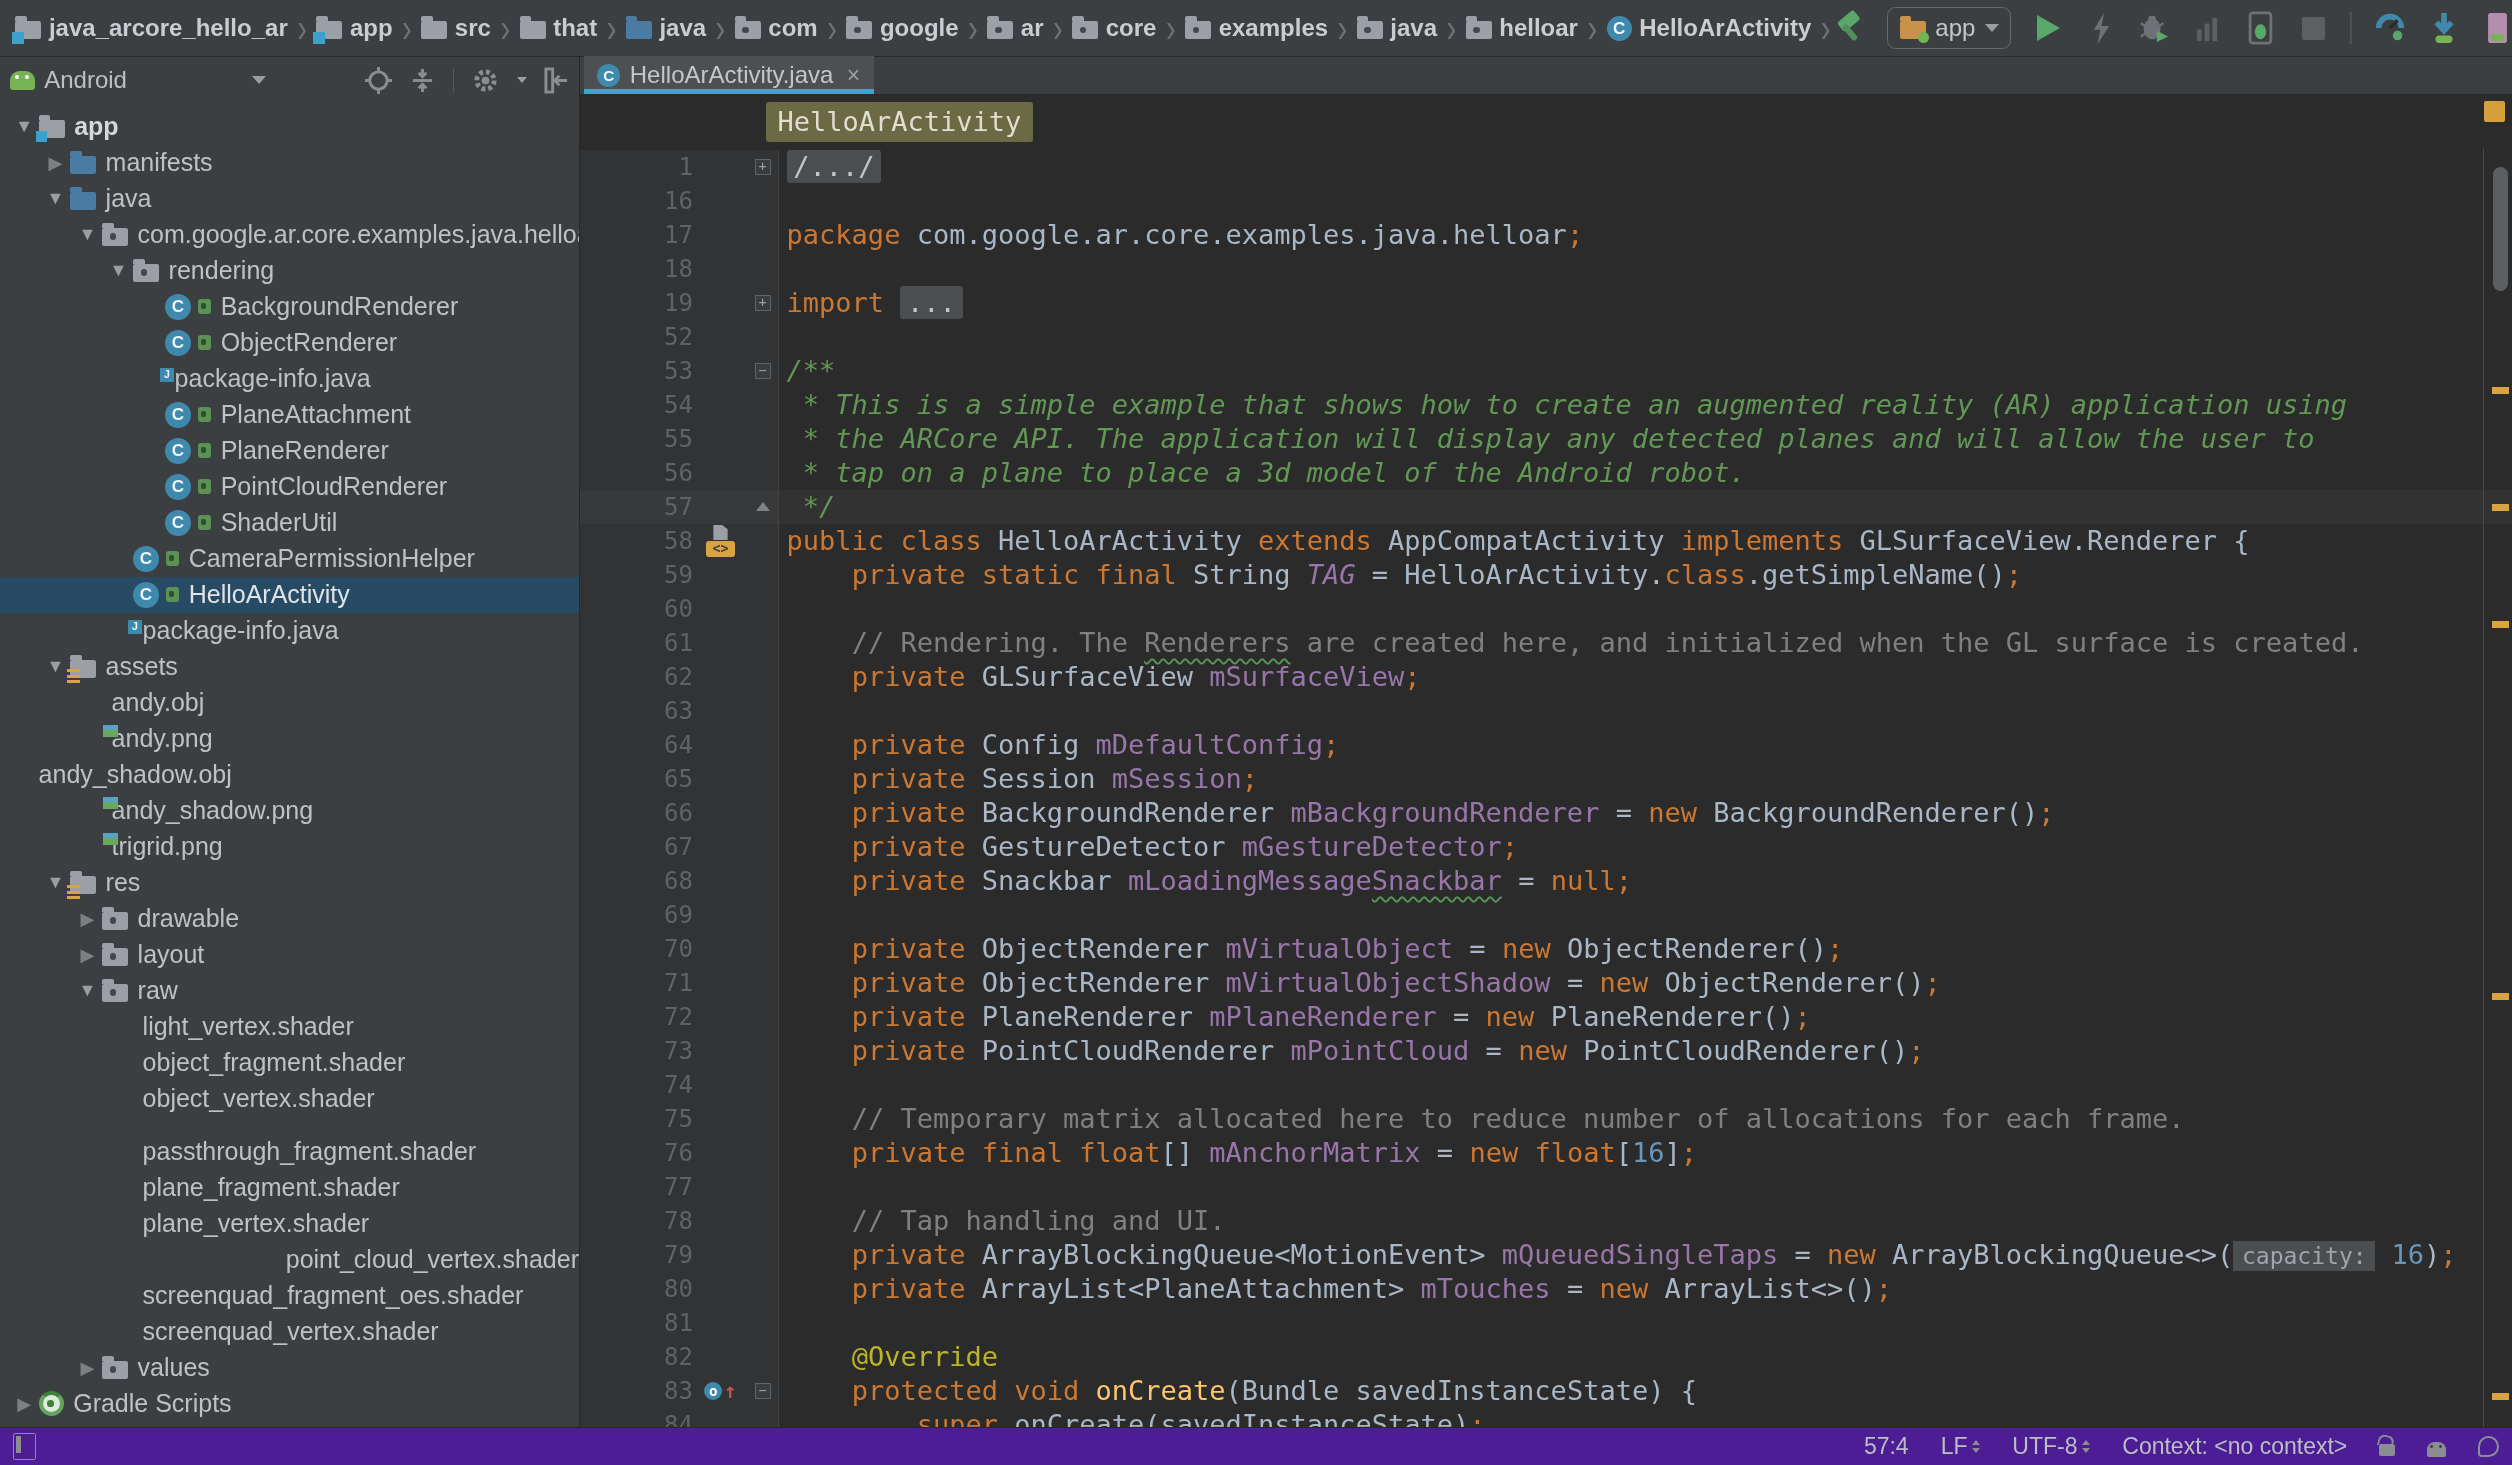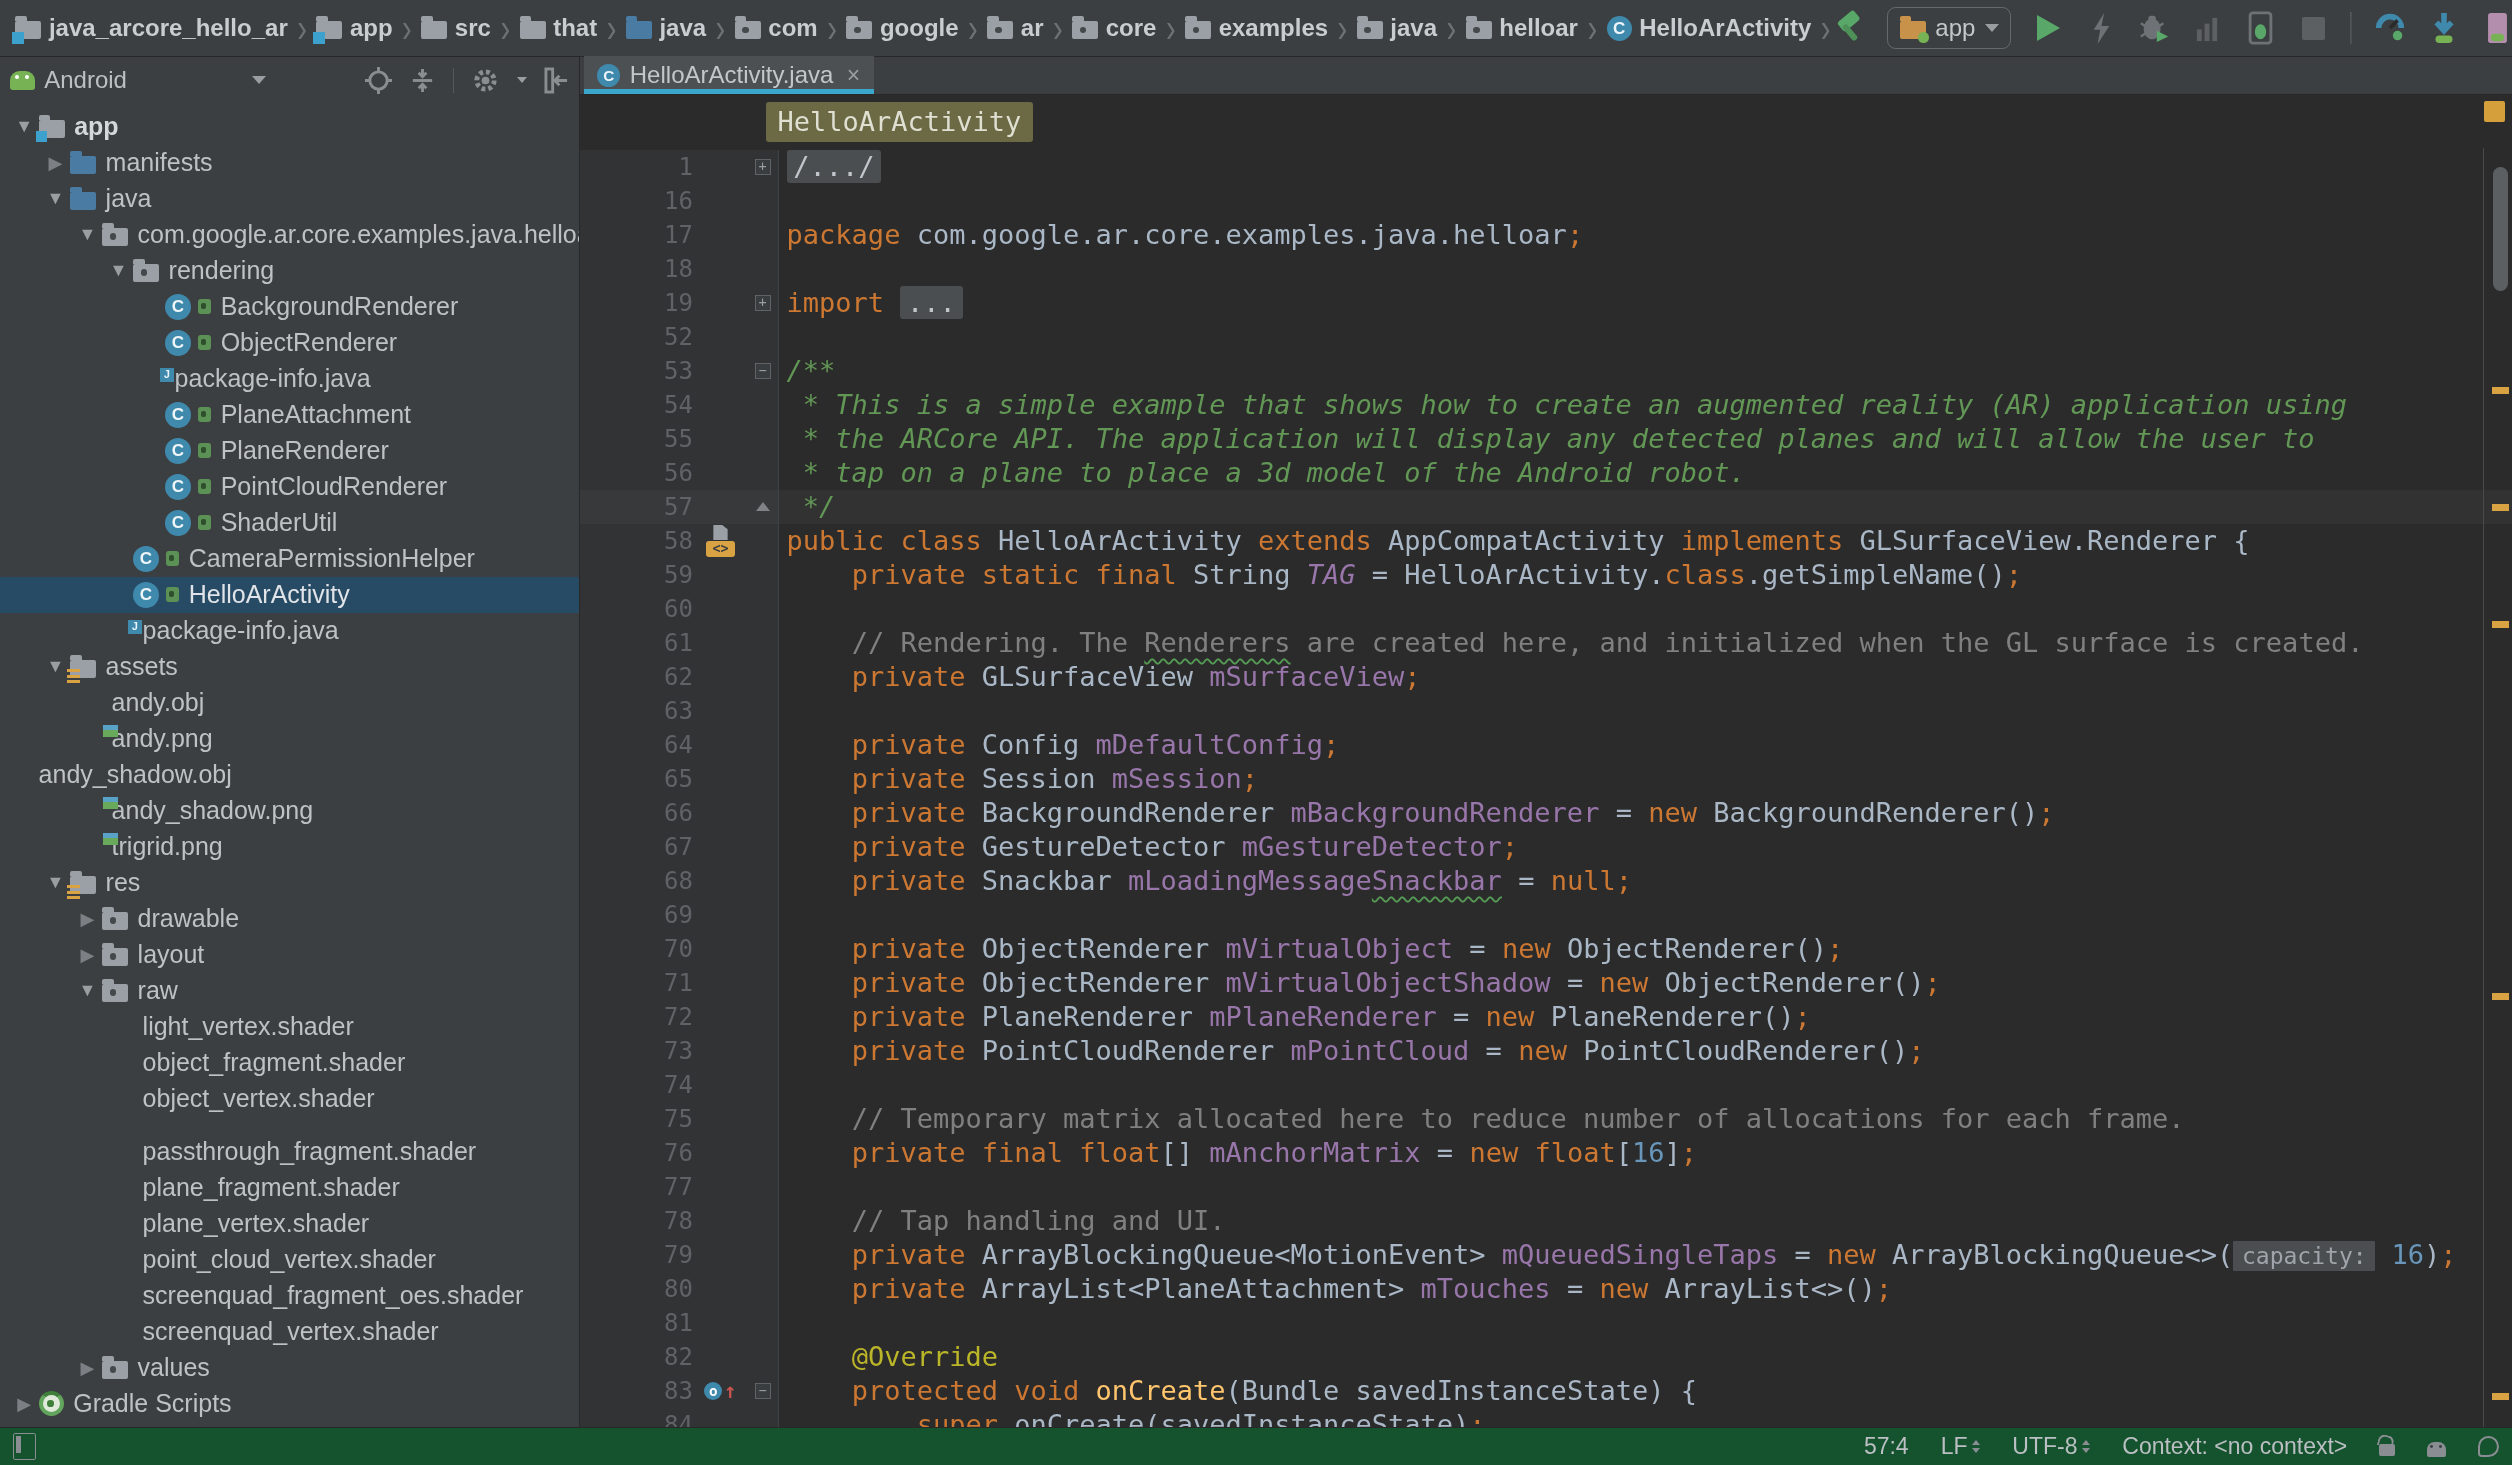--- a/index.html
+++ b/index.html
@@ -96,21 +96,21 @@
   .g-rel .xml{width:29px;height:16px;background:#d9a343;border-radius:2.9px;color:#3a3d3f;font:700 13.4px/16px "DejaVu Sans Mono",monospace;text-align:center}
   .g-ovr{display:flex;align-items:center;gap:1.9px}
   .g-ovr .o{width:18px;height:18px;border-radius:50%;background:#3f89ad;color:#fff;font:700 14.3px/18px "DejaVu Sans Mono",monospace;text-align:center}
   .g-ovr .up{color:#c75450;font:700 21px/18px "DejaVu Sans Mono",monospace}
 
   .stripe{position:absolute;top:0;right:0;width:29px;height:100%;border-left:1px solid #47494b}
   .thumb{position:absolute;right:3.8px;width:15.3px;border-radius:7.6px;background:#5c5f61}
   .mark{position:absolute;right:2.9px;width:17px;height:6.7px;background:#d9a343}
 
   
-  .statusbar{height:38px;background:#14532d;border-top:1.9px solid #282828;display:flex;align-items:center;padding:0 13.4px;font-size:23px;color:#bbbfc3}
+  .statusbar{height:38px;background:#4c1d95;border-top:1.9px solid #282828;display:flex;align-items:center;padding:0 13.4px;font-size:23px;color:#bbbfc3}
   .sb-right{margin-left:auto;display:flex;align-items:center;gap:32px}
   .sb-item{display:flex;align-items:center}
   .ud{display:inline-flex;flex-direction:column;gap:2.9px;margin-left:4.8px}
   .ud i{width:0;height:0;border-left:4.8px solid transparent;border-right:4.8px solid transparent;display:block}
   .ud .u{border-bottom:5.7px solid #8a8e92}
   .ud .d{border-top:5.7px solid #8a8e92}
   .winbar{width:23px;height:27px;border:1.9px solid #8a8e92;border-radius:1.9px;position:relative}
   .winbar::before{content:"";position:absolute;left:1.9px;top:1.9px;width:4.8px;height:17px;background:#8a8e92}
   .lock{width:15.3px;height:12.4px;background:#8a8e92;border-radius:1.9px;position:relative;margin-top:7.6px}
   .lock::before{content:"";position:absolute;left:-1px;top:-9.6px;width:11.5px;height:9.6px;border:2.9px solid #8a8e92;border-bottom:none;border-radius:6.7px 6.7px 0 0;transform:rotate(14deg)}
@@ -449,21 +449,21 @@
         <div class="trow" style="padding-left: 104px;">
           <span class="arr"></span>
           <span class="pgwrap"><span class="page lines"></span></span>
           <span class="tlabel">plane_fragment.shader</span>
         </div>
         <div class="trow" style="padding-left: 104px;">
           <span class="arr"></span>
           <span class="pgwrap"><span class="page lines"></span></span>
           <span class="tlabel">plane_vertex.shader</span>
         </div>
-        <div class="trow" style="padding-left: 104px;">
+        <div class="trow" style="padding-left: 104px; justify-content: flex-end;">
           <span class="arr"></span>
           <span class="pgwrap"><span class="page lines"></span></span>
           <span class="tlabel">point_cloud_vertex.shader</span>
         </div>
         <div class="trow" style="padding-left: 104px;">
           <span class="arr"></span>
           <span class="pgwrap"><span class="page lines"></span></span>
           <span class="tlabel">screenquad_fragment_oes.shader</span>
         </div>
         <div class="trow" style="padding-left: 104px;">

